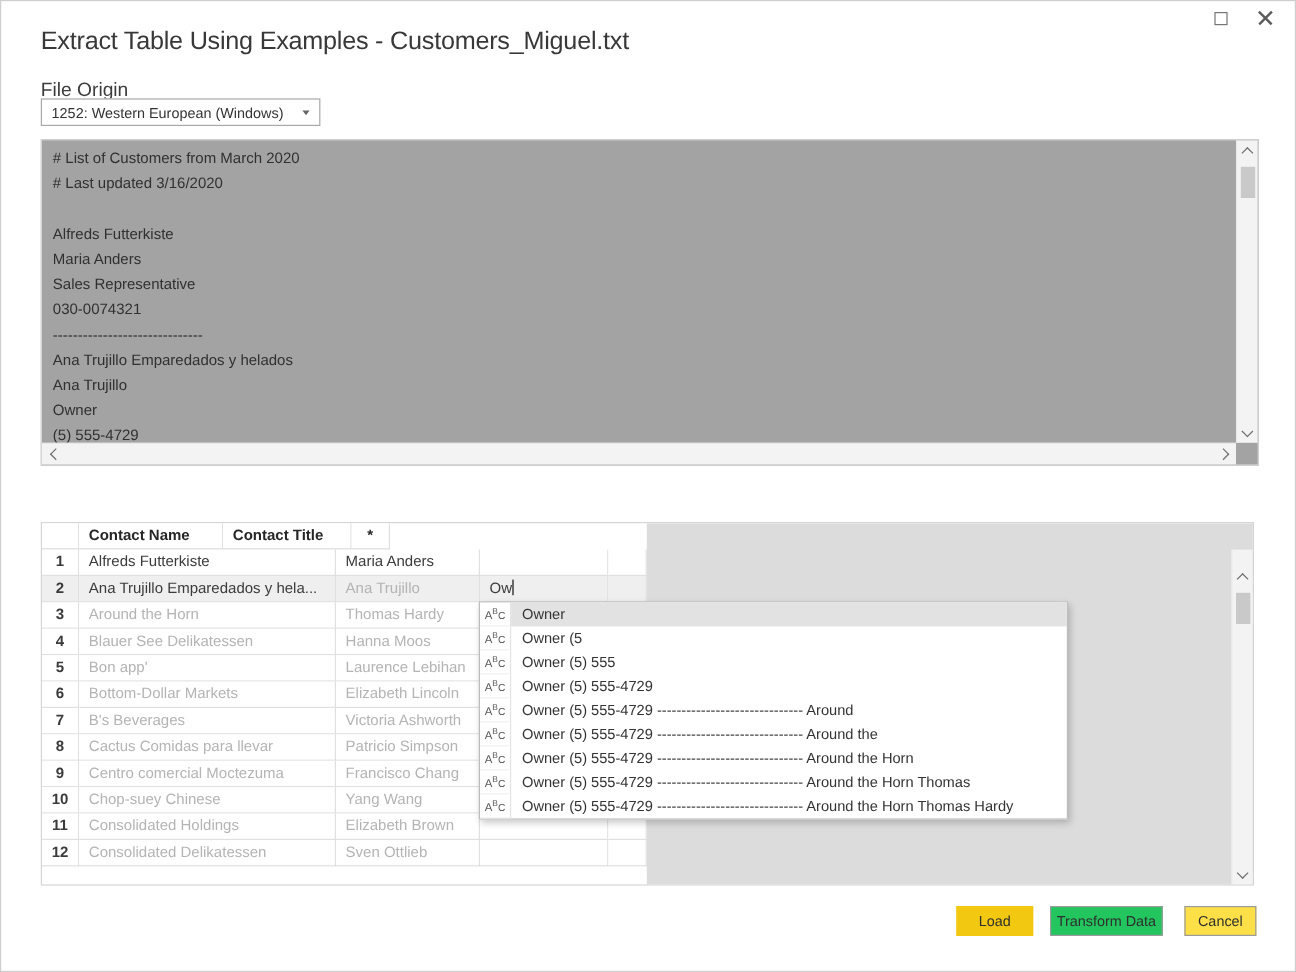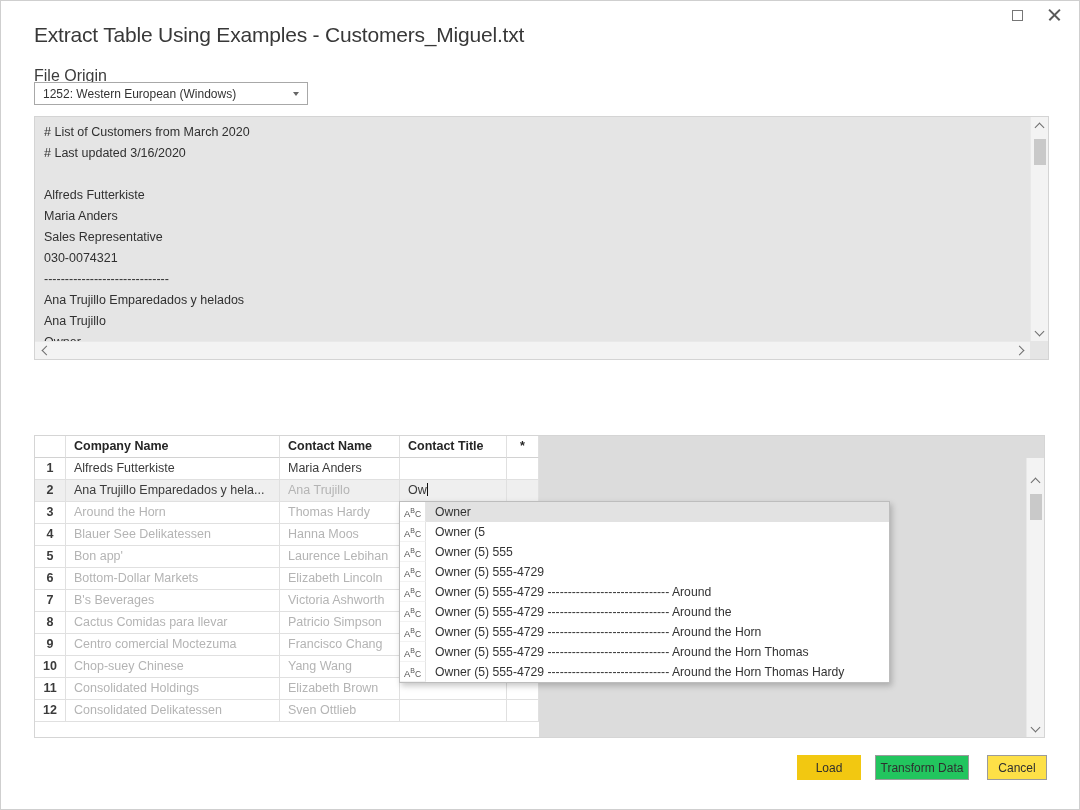--- a/index.html
+++ b/index.html
@@ -16,39 +16,39 @@
   .x-wrap { position:relative; width:13px; height:13px; }
   .x-wrap::before, .x-wrap::after { content:""; position:absolute; left:-1px; top:5.5px;
              width:15px; height:1.6px; background:#5a5a5a; }
   .x-wrap::before { transform:rotate(45deg); }
   .x-wrap::after { transform:rotate(-45deg); }
 
   
   .title { position:absolute; left:33px; top:22px; font-size:21px; color:#383838;
            letter-spacing:-0.2px; }
   .fo-label { position:absolute; left:33px; top:66px; font-size:16px; color:#3c3c3c; }
-  .combobox { position:absolute; left:33px; top:81px; width:274px; height:23px;
+  .combobox { position:absolute; left:33px; top:81px; width:233px; height:23px;
               border:1px solid #a8a8a8; background:#fff; display:flex; align-items:center;
               padding:0 8px; cursor:pointer; }
   .combobox .val { flex:1; font-size:12px; color:#333; white-space:nowrap; overflow:hidden; }
   .caret { width:0; height:0; border-left:3.5px solid transparent; border-right:3.5px solid transparent;
            border-top:4.5px solid #666; margin-left:6px; }
 
   
   .chev { display:block; width:7px; height:7px; border-left:1.6px solid #6e6e6e;
           border-bottom:1.6px solid #6e6e6e; }
   .chev.up { transform:rotate(135deg); }
   .chev.down { transform:rotate(-45deg); }
   .chev.left { transform:rotate(45deg); }
   .chev.right { transform:rotate(-135deg); }
   .sb-btn { display:flex; align-items:center; justify-content:center; cursor:pointer; }
 
   
-  .preview { position:absolute; left:33px; top:115px; width:1015px; height:244px;
-             border:1px solid #d4d4d4; background:#e5e5e5; }
+  .preview { position:absolute; left:33px; top:115px; width:1015px; height:272px;
+             border:1px solid #d4d4d4; background:#a3a3a3; }
   .preview-text { position:absolute; left:0; top:0; right:18px; bottom:18px; overflow:hidden;
                   padding:5px 9px; }
   .pline { height:21px; line-height:21px; font-size:12.5px; color:#303030; white-space:pre; }
   .vscroll { position:absolute; top:0; right:0; bottom:18px; width:18px; background:#f3f3f3;
              border-left:1px solid #e9e9e9; display:flex; flex-direction:column; }
   .vscroll .sb-btn { height:20px; }
   .vthumb { width:12px; margin:2px auto 0 auto; height:26px; background:#c9c9c9; cursor:grab; }
   .vfill { flex:1; }
   .hscroll { position:absolute; left:0; right:18px; bottom:0; height:18px; background:#f3f3f3;
              border-top:1px solid #e9e9e9; display:flex; align-items:center; }
@@ -157,21 +157,20 @@
     </div>
   </div>
 
   <div class="tablepane">
     <div class="grayfill"></div>
 
     <div class="grid">
 
       <div class="trow thead">
         <div class="tcell c-num"></div>
-        <div class="tcell c-company">Company Name</div>
         <div class="tcell c-contact">Contact Name</div>
         <div class="tcell c-title">Contact Title</div>
         <div class="tcell c-star">*</div>
       </div>
 
       <div class="trow">
         <div class="tcell c-num">1</div>
         <div class="tcell c-company">Alfreds Futterkiste</div>
         <div class="tcell c-contact">Maria Anders</div>
         <div class="tcell c-title"></div>

